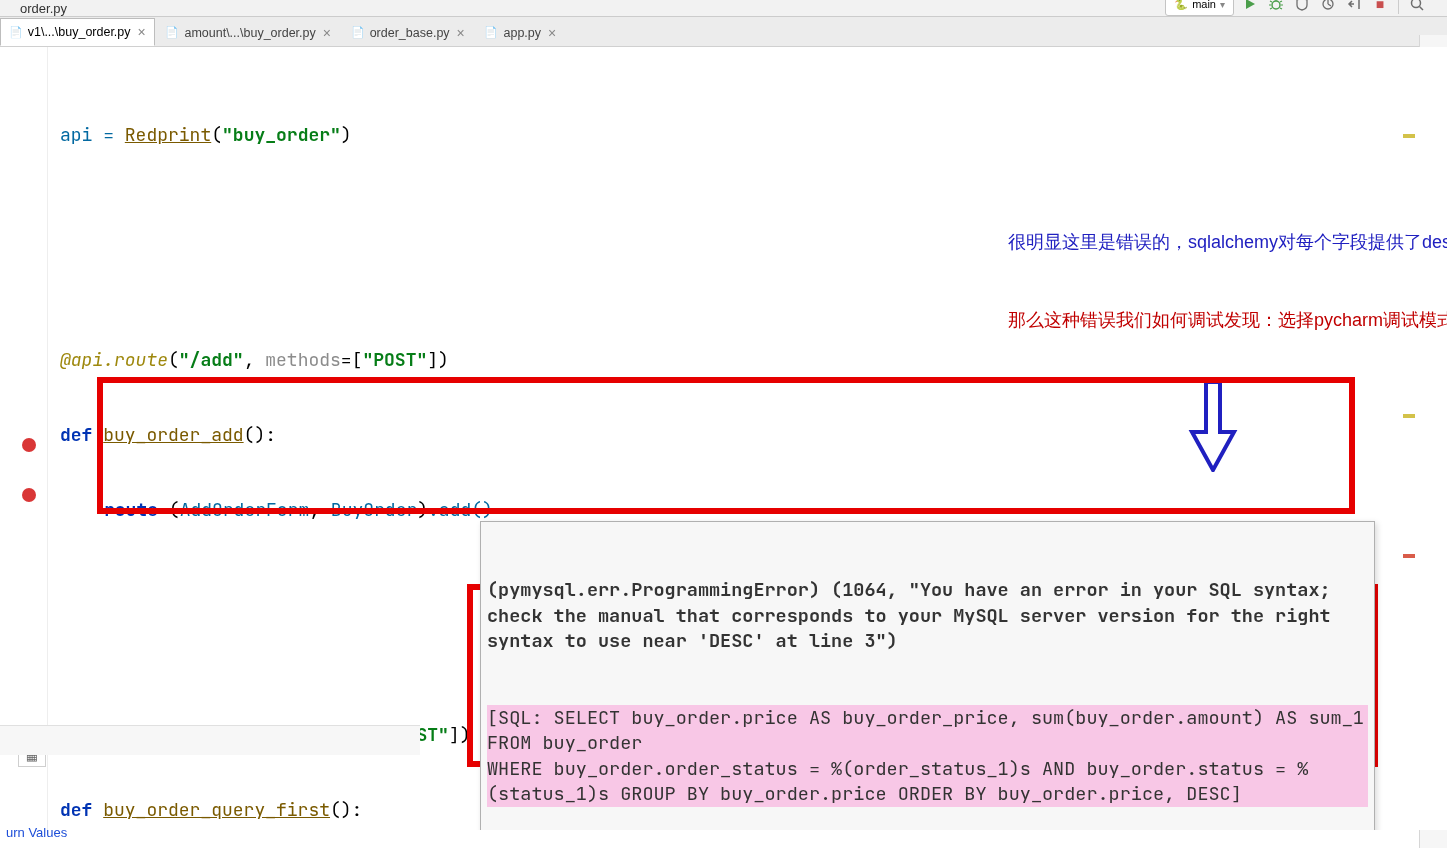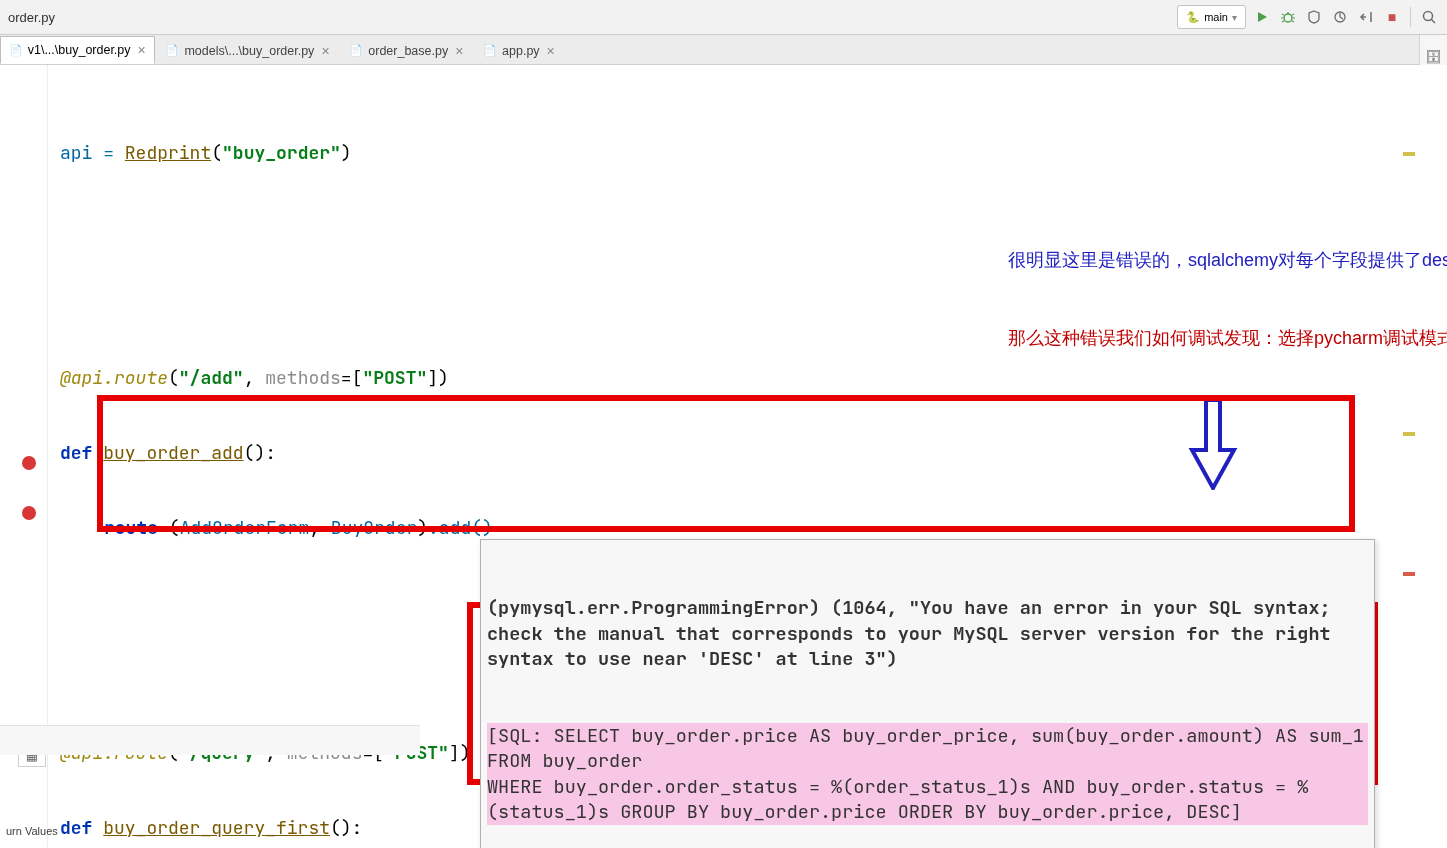--- a/index.html
+++ b/index.html
@@ -8,26 +8,26 @@
     font-size: 13px;
     background: #fff;
     width: 1447px;
     height: 848px;
     overflow: hidden;
     position: relative;
   }
 
   
   .top-toolbar {
-    height: 35px;
+    height: 17px;
     background: #f2f2f2;
     border-bottom: 1px solid #ccc;
     display: flex;
-    align-items: center;
-    padding: 0 8px;
+    align-items: flex-end;
+    padding: 0 20px;
     justify-content: space-between;
   }
   .top-left { font-size: 13px; color: #333; }
   .top-right { display: flex; align-items: center; gap: 6px; }
   .run-config {
     display: flex;
     align-items: center;
     background: #fff;
     border: 1px solid #c4c4c4;
     border-radius: 3px;
@@ -210,22 +210,22 @@
     top: 730px;
     height: 30px;
     width: 420px;
     border-top: 1px solid #e0e0e0;
     background: #f7f7f7;
   }
   .bottom-frag2 {
     position: absolute;
     left: 0;
     top: 797px;
-    font-size: 11px;
-    color: #404040;
+    font-size: 13px;
+    color: #1d4ed8;
     padding: 4px 6px;
   }
   .table-icon-box {
     position: absolute;
     left: 18px;
     top: 675px;
     width: 28px;
     height: 24px;
     border: 1px solid #cfcfcf;
     background: #fff;
@@ -301,21 +301,21 @@
 </div>
 
 <div class="tabs-bar">
   <div class="tab active">
     <span class="py-file-icon">📄</span>
     <span>v1\...\buy_order.py</span>
     <span class="close">×</span>
   </div>
   <div class="tab">
     <span class="py-file-icon">📄</span>
-    <span>models\...\buy_order.py</span>
+    <span>amount\...\buy_order.py</span>
     <span class="close">×</span>
   </div>
   <div class="tab">
     <span class="py-file-icon">📄</span>
     <span>order_base.py</span>
     <span class="close">×</span>
   </div>
   <div class="tab">
     <span class="py-file-icon">📄</span>
     <span>app.py</span>

